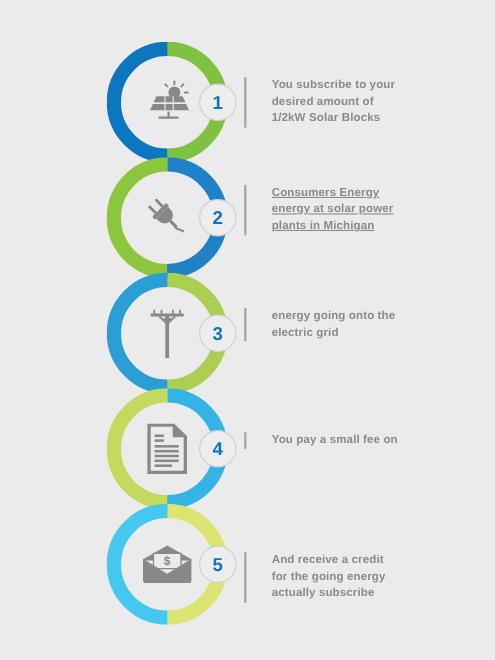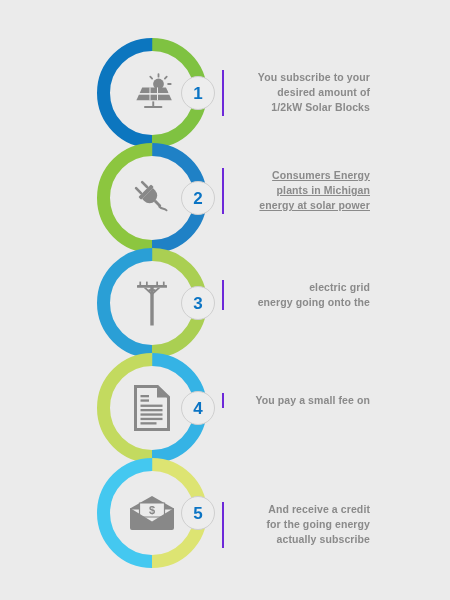--- a/index.html
+++ b/index.html
@@ -67,29 +67,28 @@
     font-size: 17px;
     font-weight: bold;
     color: #0b74c4;
     line-height: 1;
     font-family: "Liberation Sans", sans-serif;
   }
   .caption {
     position: absolute;
     left: 222px;
     top: 22px;
-    padding-left: 11px;
-    border-left: 2px solid #6d28d9;
+    padding-left: 23px;
+    border-left: 2px solid #a3a3a3;
     color: #8a8a8a;
     font-size: 10.5px;
     font-weight: bold;
     line-height: 1.45;
     width: 135px;
     letter-spacing: 0.1px;
-    text-align: right;
   }
   .caption-line {
     display: block;
     white-space: nowrap;
   }
 </style>
 </head>
 <body>
 
 <div id="infographic">
@@ -144,22 +143,22 @@
               <path d="M20.0 32.4 c0 4.0 2.6 4.4 2.6 7.6" stroke="#888888" stroke-width="1.9" fill="none" stroke-linecap="round"></path>
             </g>
           </svg>
         </div>
       </div>
       <div class="badge">
         <span class="badge-num">2</span>
       </div>
       <div class="caption" style="top: 25px; text-decoration: underline;">
         <span class="caption-line">Consumers Energy</span>
+        <span class="caption-line">energy at solar power</span>
         <span class="caption-line">plants in Michigan</span>
-        <span class="caption-line">energy at solar power</span>
       </div>
     </div>
     <div class="step" style="top: 248px;">
       <div class="ring-wrap">
         <svg width="110" height="110" viewBox="0 0 110 110">
           <circle cx="55" cy="55" r="48.5" fill="none" stroke="#aacf52" stroke-width="13" stroke-dasharray="152.36724369910496 152.36724369910496" transform="rotate(-90 55 55)"></circle>
           <circle cx="55" cy="55" r="48.5" fill="none" stroke="#2a9fd6" stroke-width="13" stroke-dasharray="152.36724369910496 152.36724369910496" transform="rotate(90 55 55)"></circle>
         </svg>
         <div class="icon-holder">
           <svg width="42" height="50" viewBox="0 0 42 50">
@@ -172,22 +171,22 @@
             <polygon points="12.6,9.8 21.0,17.6 21.0,15.1 15.2,9.8"></polygon>
             <polygon points="29.4,9.8 21.0,17.6 21.0,15.1 26.8,9.8"></polygon>
             <rect x="17.6" y="11.2" width="6.8" height="1.9"></rect>
           </svg>
         </div>
       </div>
       <div class="badge">
         <span class="badge-num">3</span>
       </div>
       <div class="caption" style="top: 32px;">
+        <span class="caption-line">energy going onto the</span>
         <span class="caption-line">electric grid</span>
-        <span class="caption-line">energy going onto the</span>
       </div>
     </div>
     <div class="step" style="top: 353px;">
       <div class="ring-wrap">
         <svg width="110" height="110" viewBox="0 0 110 110">
           <circle cx="55" cy="55" r="48.5" fill="none" stroke="#35b3e5" stroke-width="13" stroke-dasharray="152.36724369910496 152.36724369910496" transform="rotate(-90 55 55)"></circle>
           <circle cx="55" cy="55" r="48.5" fill="none" stroke="#c3da5f" stroke-width="13" stroke-dasharray="152.36724369910496 152.36724369910496" transform="rotate(90 55 55)"></circle>
         </svg>
         <div class="icon-holder">
           <svg width="38" height="46" viewBox="0 0 38 46">

